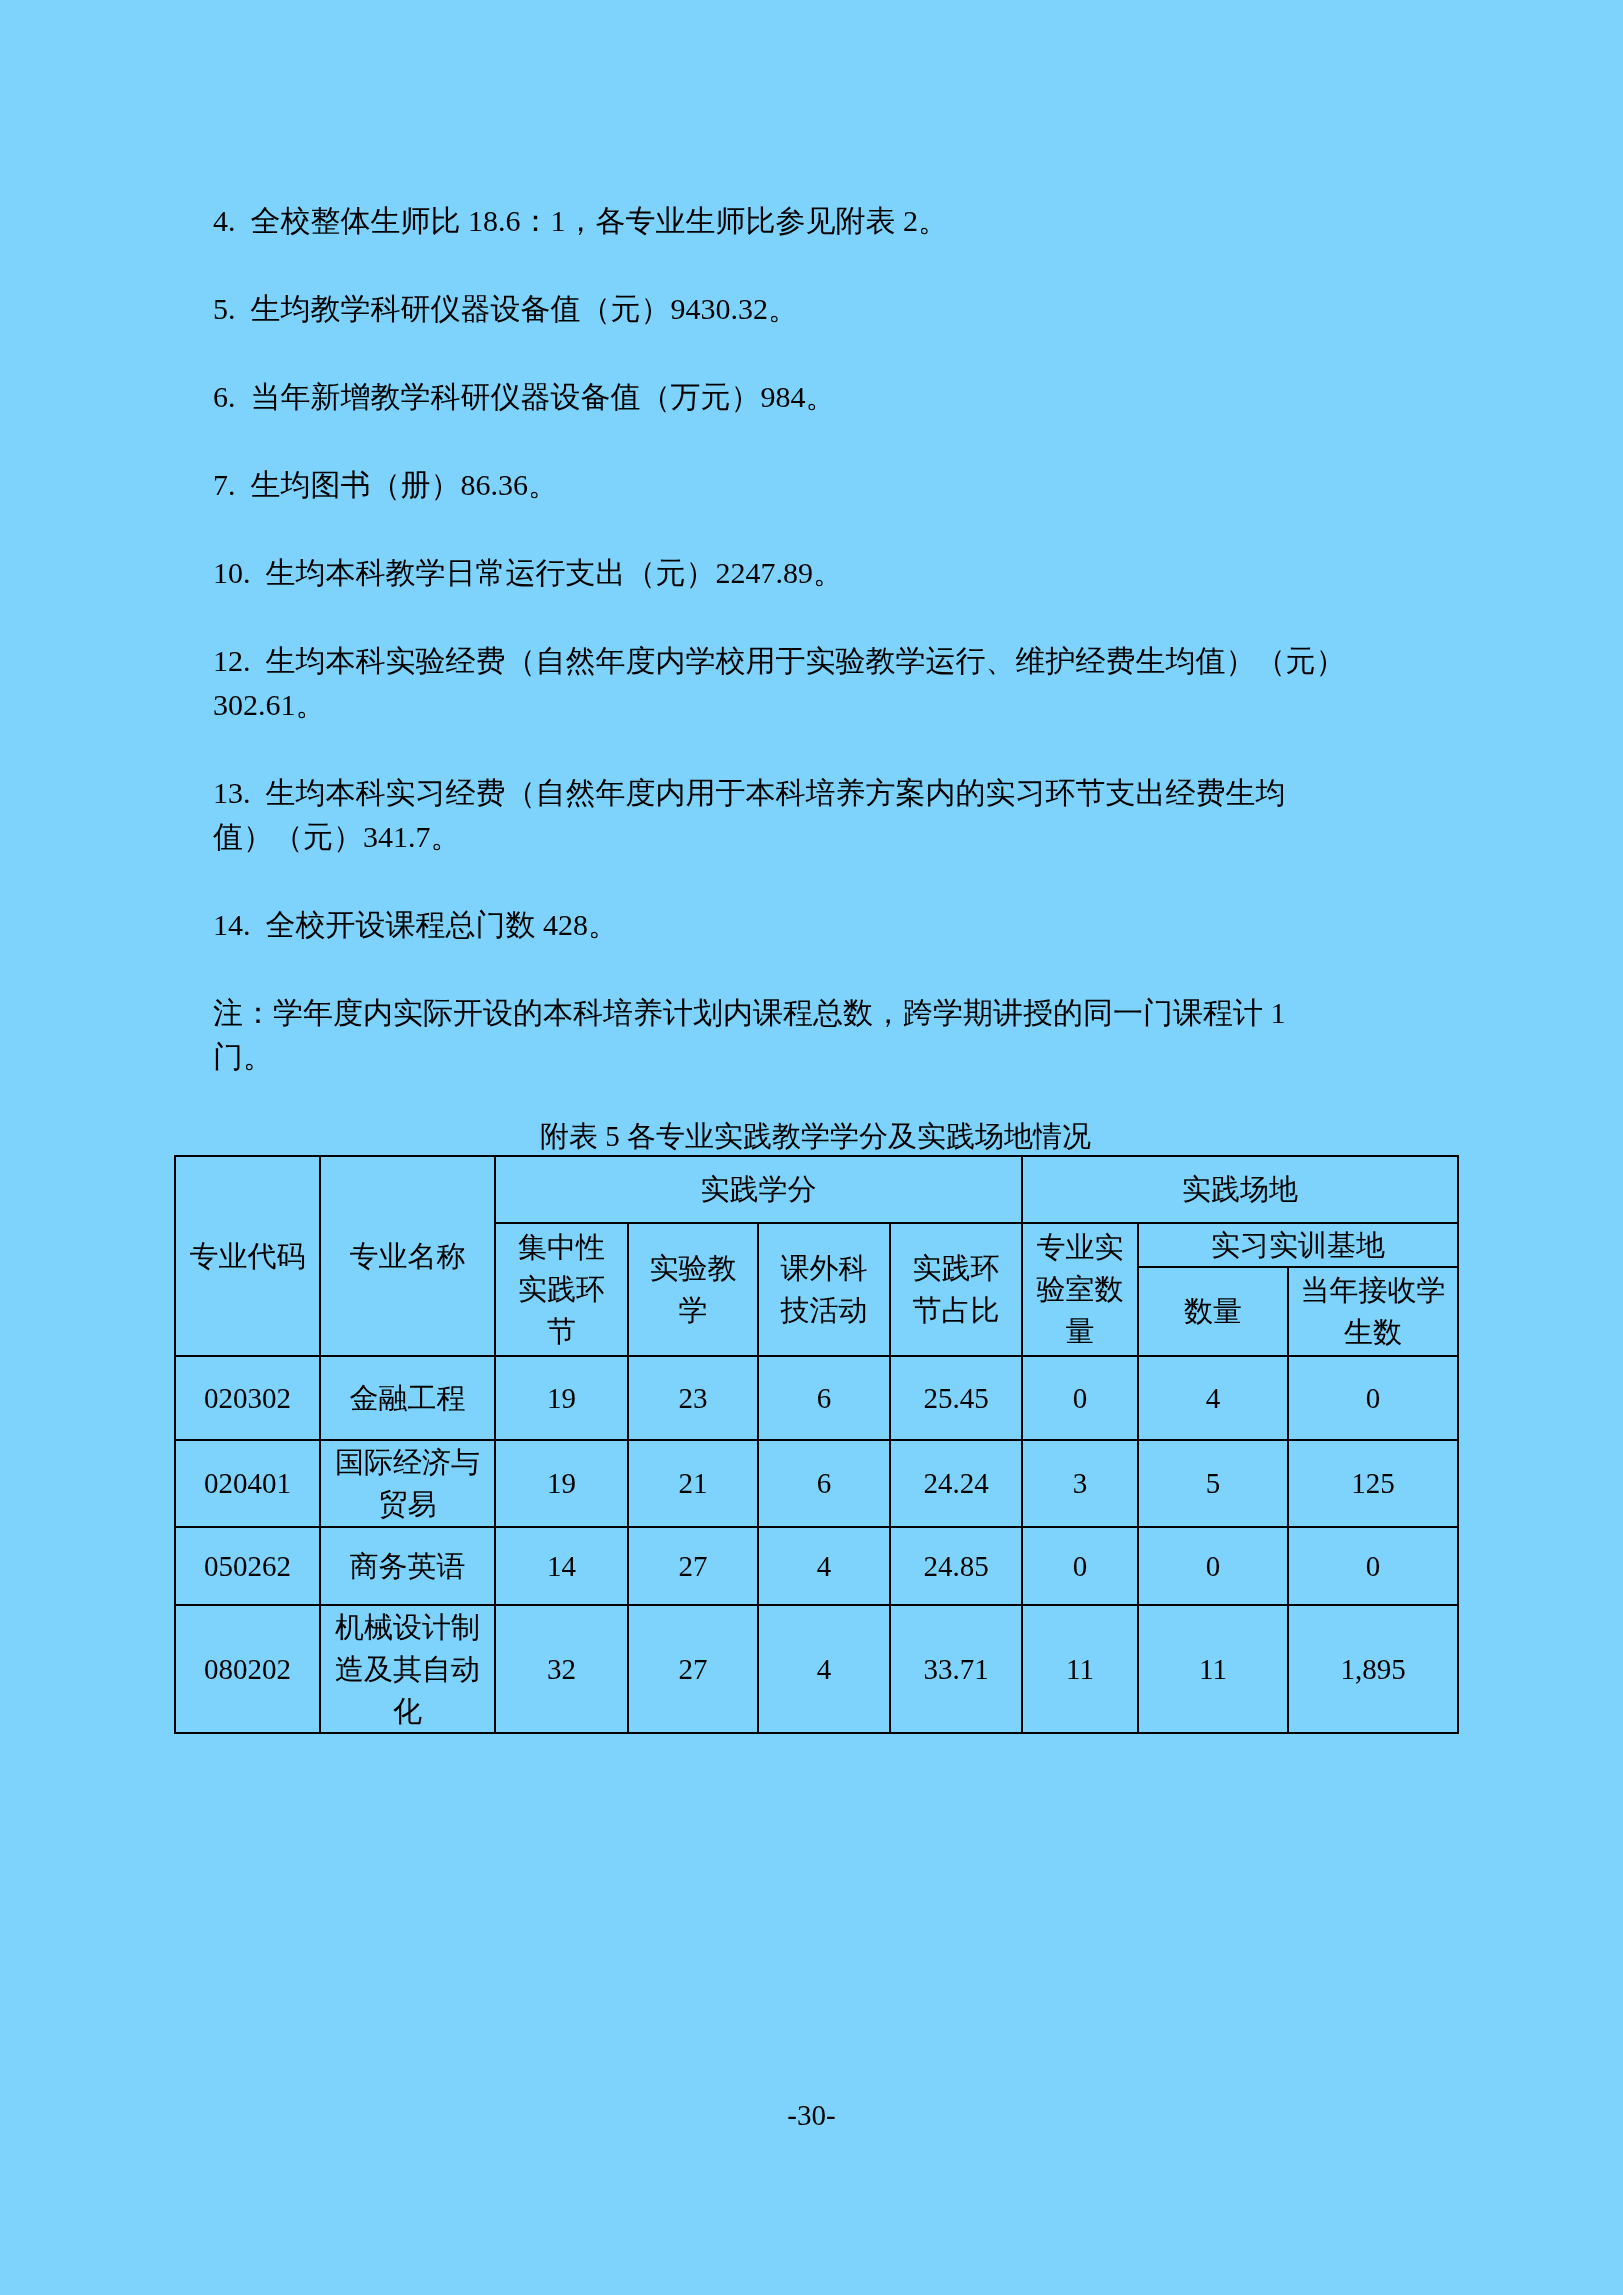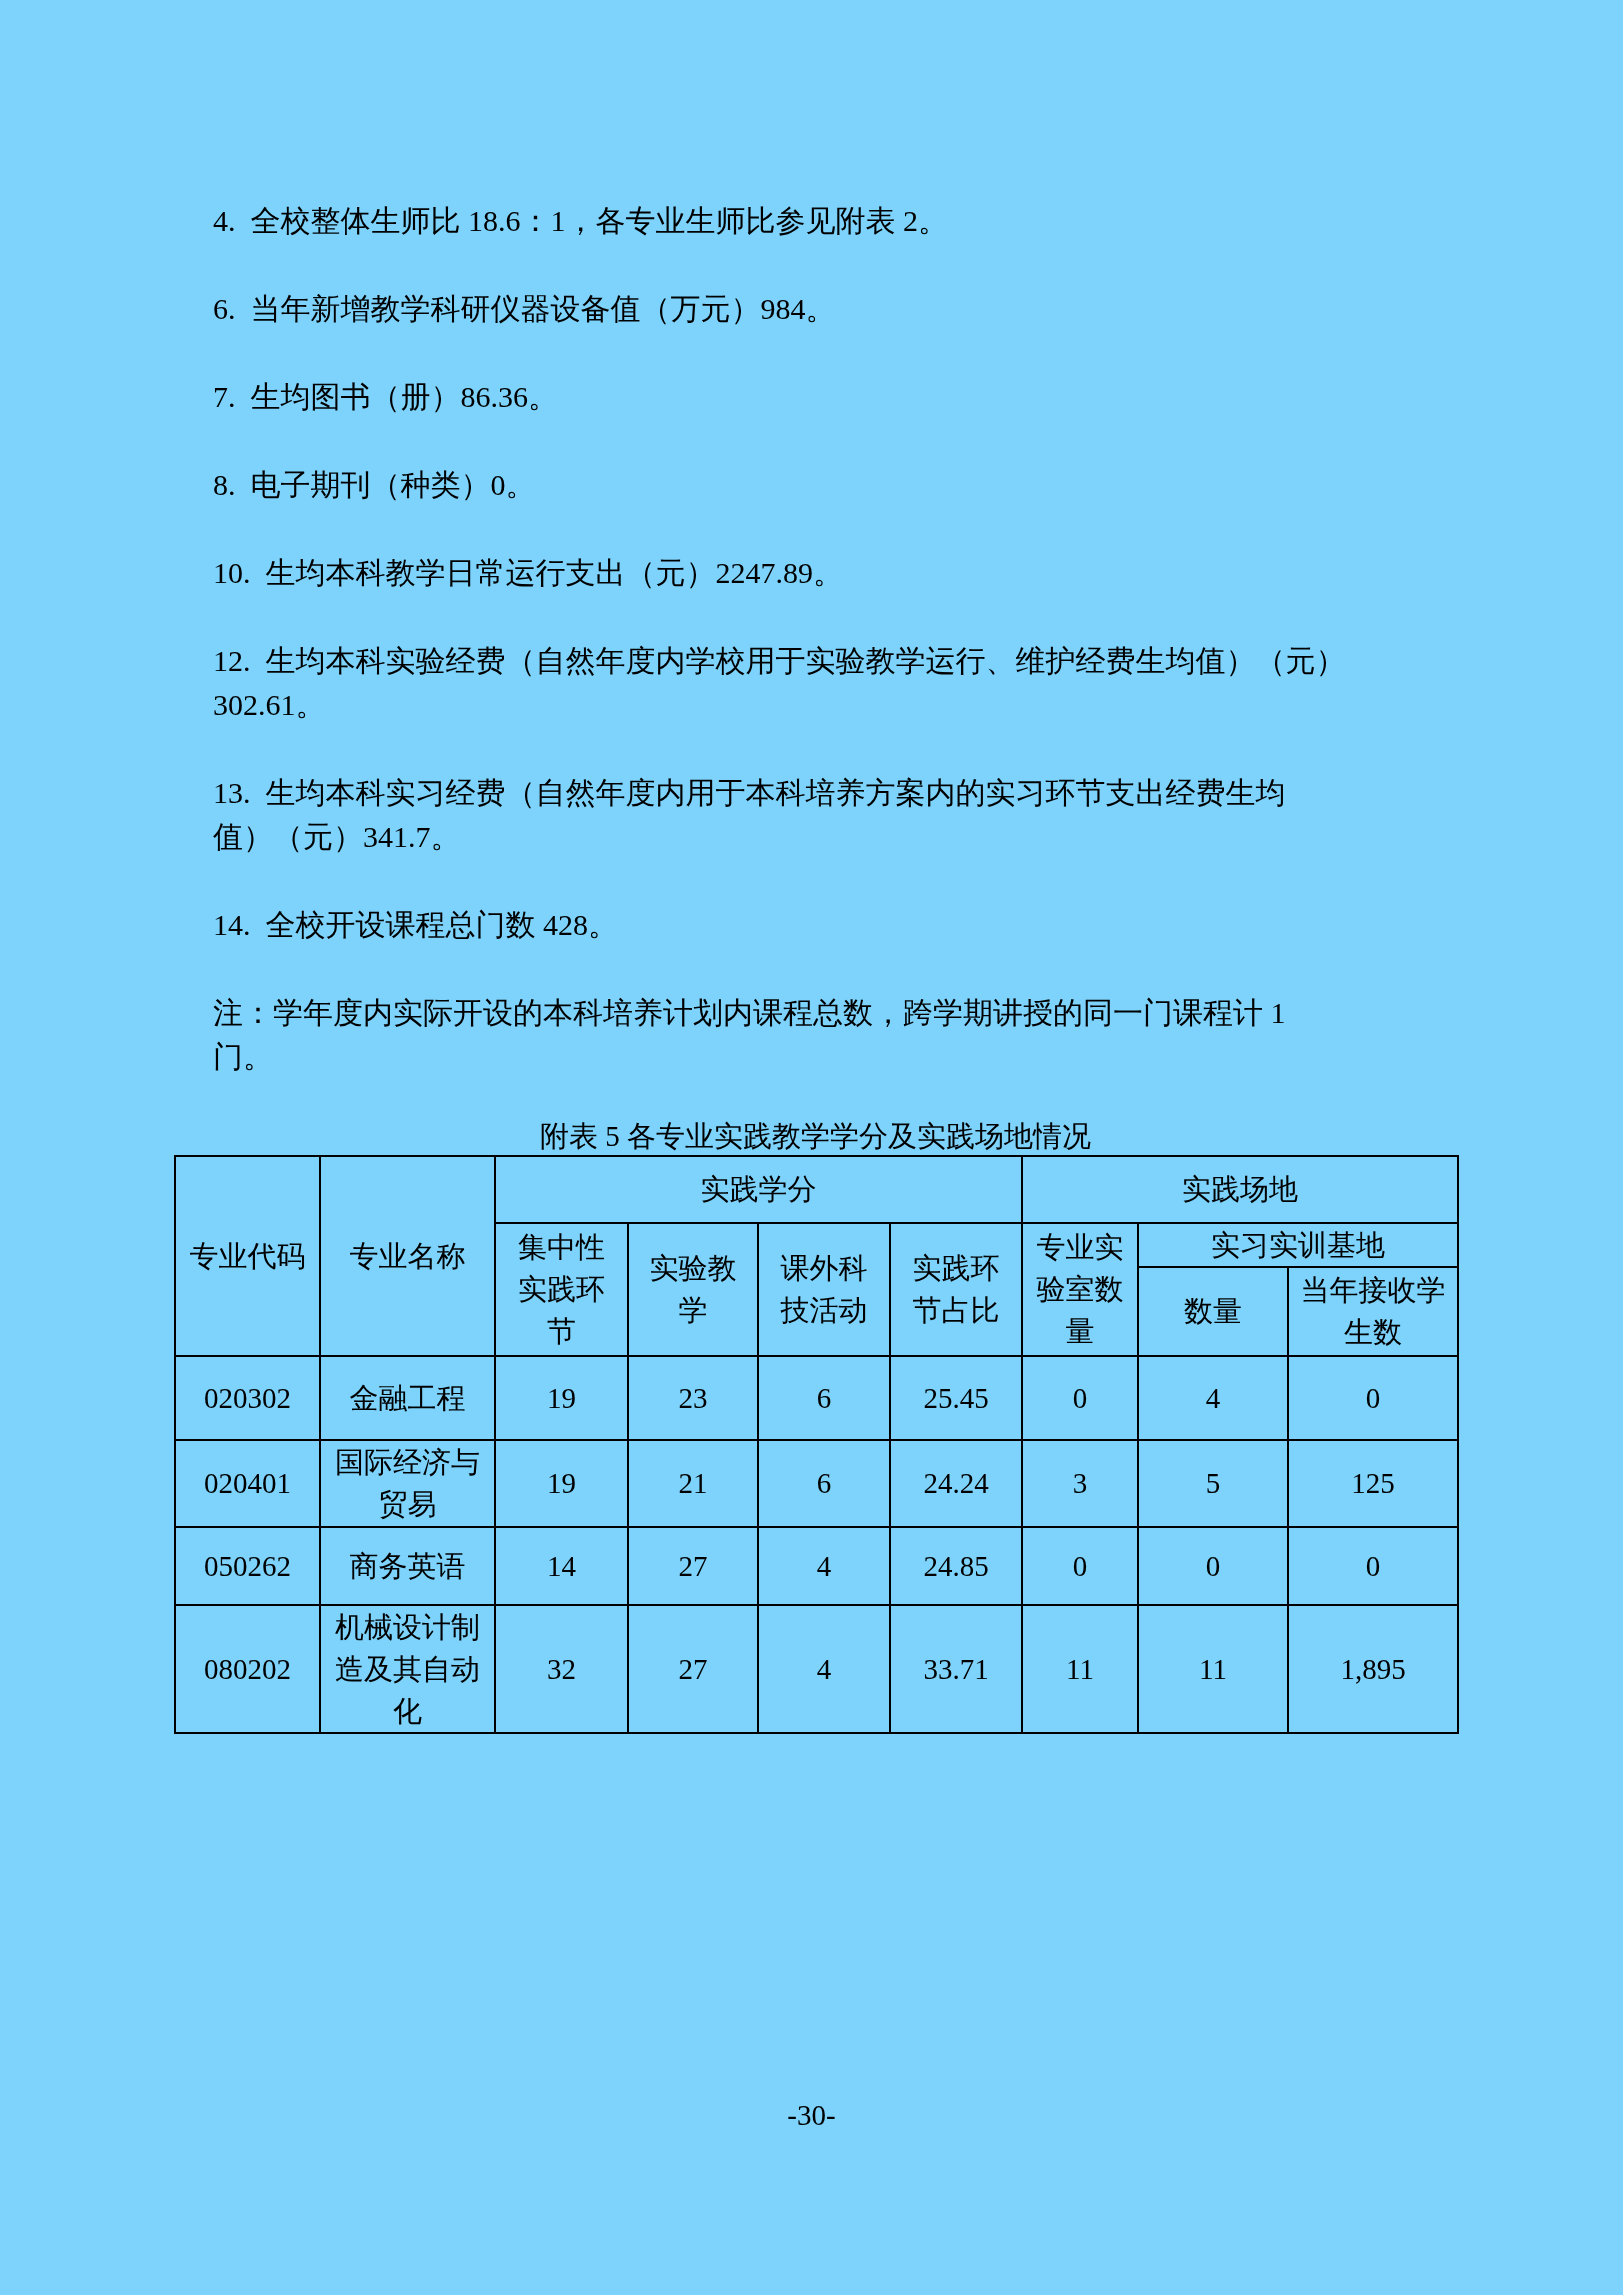--- a/index.html
+++ b/index.html
@@ -78,23 +78,23 @@
     line-height: 35px;
   }
 </style>
 </head>
 <body>
 
 <div class="page">
   <div class="content">
 
     <p class="para">4.  全校整体生师比 18.6：1，各专业生师比参见附表 2。</p>
+    <p class="para">5.  生均教学科研仪器设备值（元）9430.32。</p>
     <p class="para">6.  当年新增教学科研仪器设备值（万元）984。</p>
     <p class="para">7.  生均图书（册）86.36。</p>
-    <p class="para">8.  电子期刊（种类）0。</p>
     <p class="para">10.  生均本科教学日常运行支出（元）2247.89。</p>
     <p class="para">12.  生均本科实验经费（自然年度内学校用于实验教学运行、维护经费生均值）（元）
 302.61。</p>
     <p class="para">13.  生均本科实习经费（自然年度内用于本科培养方案内的实习环节支出经费生均
 值）（元）341.7。</p>
     <p class="para">14.  全校开设课程总门数 428。</p>
     <p class="para">注：学年度内实际开设的本科培养计划内课程总数，跨学期讲授的同一门课程计 1
 门。</p>
 
     <h3 class="doc-title">附表 5 各专业实践教学学分及实践场地情况</h3>

